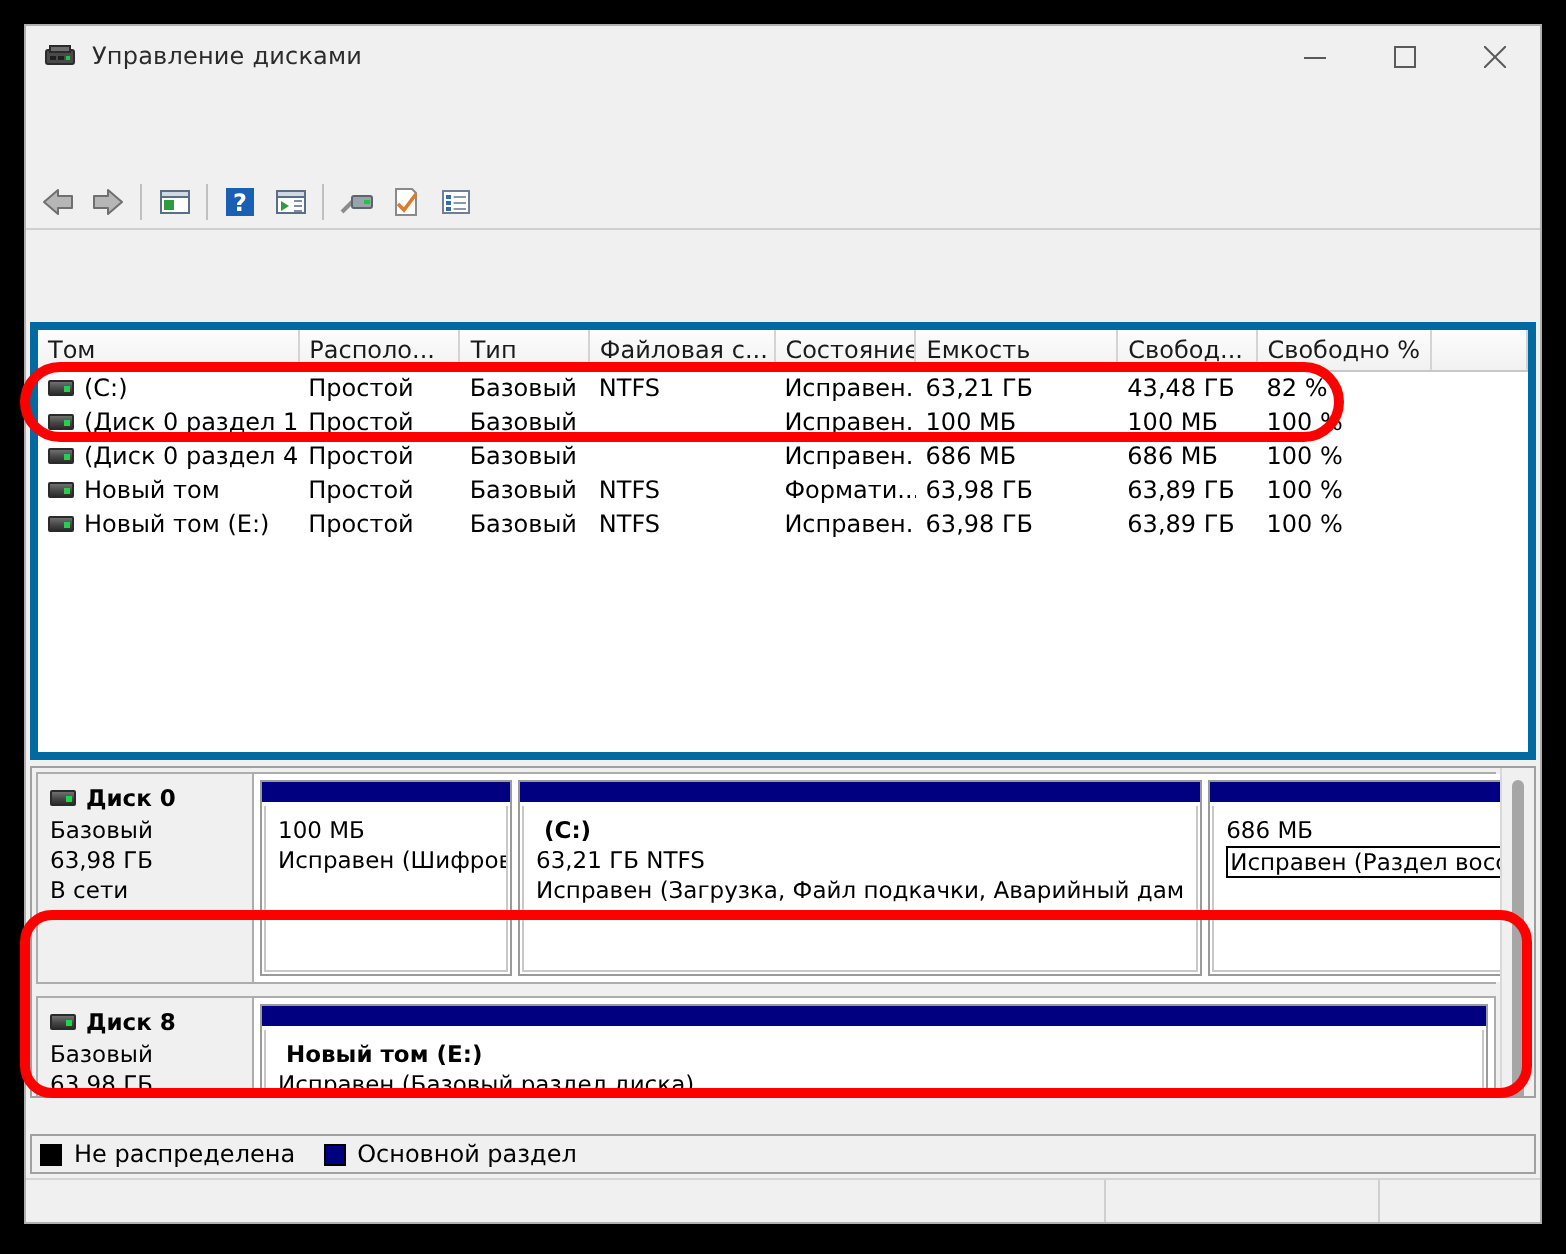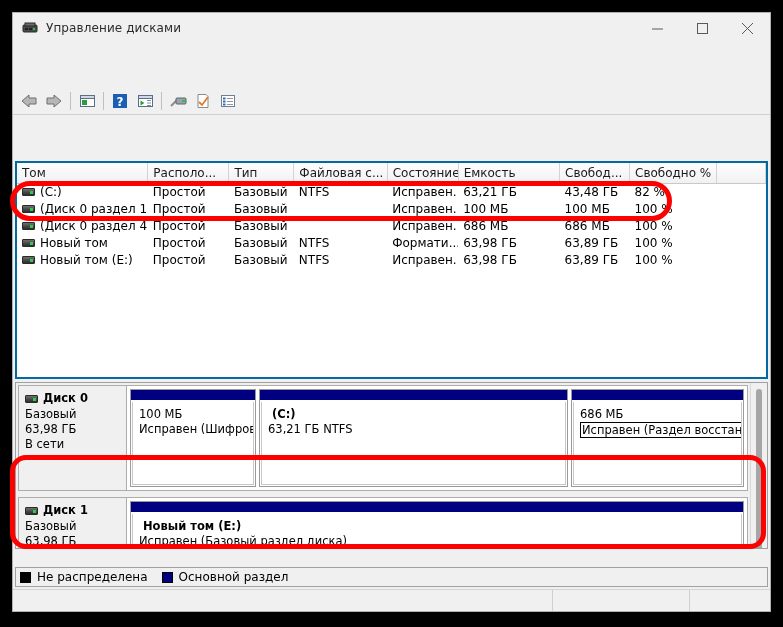--- a/index.html
+++ b/index.html
@@ -109,21 +109,21 @@
     background: #f0f0f0;
     padding: 0;
     overflow: hidden;
   }
 
   
   .list-pane {
     margin: 2px 2px 0 2px;
     height: 300px;
     background: #fff;
-    border: 2px solid #0369a1;
+    border: 4px solid #0369a1;
     overflow: hidden;
     position: relative;
   }
   table.vol {
     border-collapse: collapse;
     width: 100%;
     table-layout: fixed;
     font-size: 12px;
     color: #000;
   }
@@ -544,38 +544,39 @@
                   <div class="pb-title"></div>
                   <div>100 МБ</div>
                   <div>Исправен (Шифрова</div>
                 </div>
               </div>
               <div class="part" style="flex:1 1 auto;">
                 <div class="part-bar" style="background:#000080"></div>
                 <div class="part-body">
                   <div class="pb-title">(C:)</div>
                   <div>63,21 ГБ NTFS</div>
+                  <div>Исправен (Загрузка, Файл подкачки, Аварийный дам</div>
                 </div>
               </div>
               <div class="part" style="flex:0 0 173px;">
                 <div class="part-bar" style="background:#000080"></div>
                 <div class="part-body">
                   <div class="pb-title"></div>
                   <div>686 МБ</div>
                   <div><span class="recov-label">Исправен (Раздел восстановления)</span></div>
                 </div>
               </div>
             </div>
           </div>
 
           <div class="disk-row">
             <div class="disk-head">
               <div class="dh-title">
                 <span class="drive-glyph"></span>
-                <span>Диск 1</span>
+                <span>Диск 8</span>
               </div>
               <div>Базовый</div>
               <div>63,98 ГБ</div>
               <div>В сети</div>
             </div>
             <div class="disk-body">
               <div class="part" style="flex:1 1 auto;">
                 <div class="part-bar" style="background:#000080"></div>
                 <div class="part-body">
                   <div class="pb-title">Новый том  (E:)</div>

